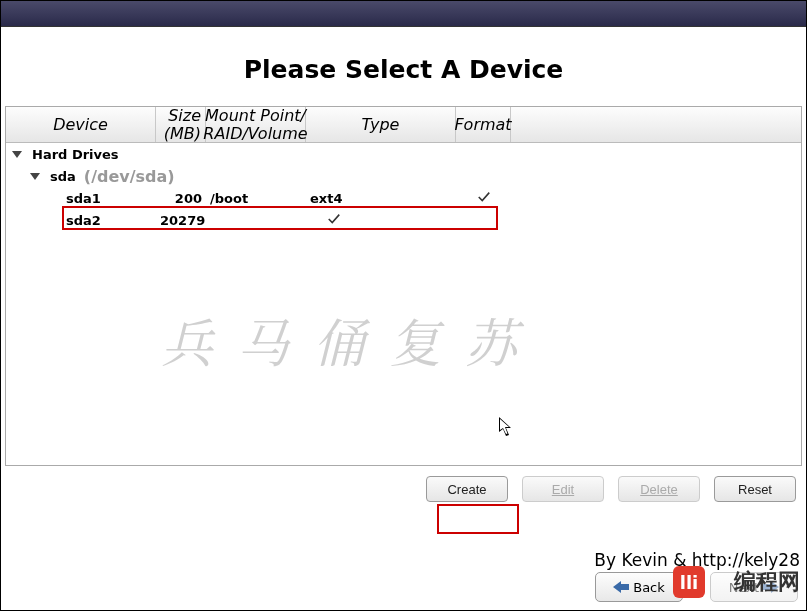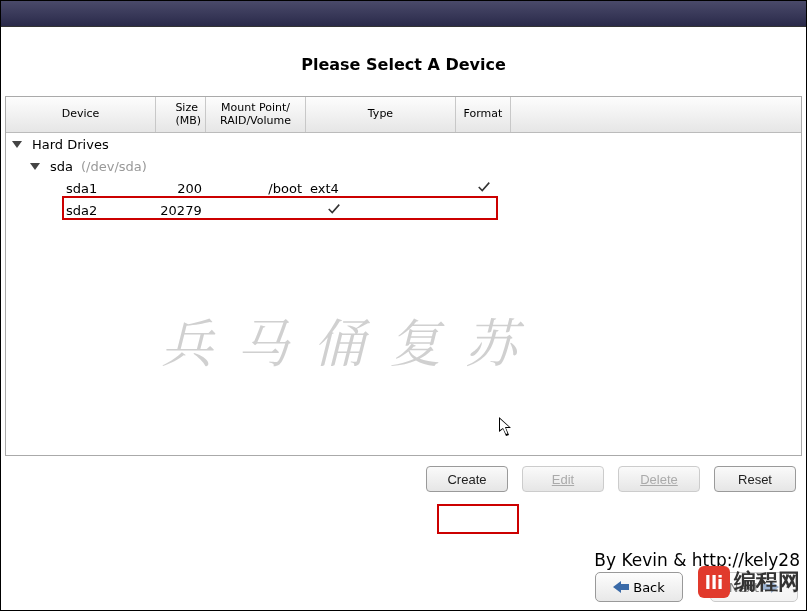--- a/index.html
+++ b/index.html
@@ -19,64 +19,65 @@
       border-bottom: 1px solid #333;
     }
     .client {
       position: absolute;
       top: 26px; left: 0; right: 0; bottom: 0;
       background: #fff;
       padding: 0 4px;
     }
     h1.title {
       text-align: center;
-      font-size: 16px;
+      font-size: 25px;
       font-weight: bold;
       padding: 28px 0 22px 0;
     }
     .table-frame {
       border: 1px solid #aaa;
       background: #fff;
       height: 360px;
       position: relative;
     }
     
     .thead {
       display: flex;
       height: 36px;
       background: linear-gradient(#fdfdfd,#e6e6e6);
       border-bottom: 1px solid #bbb;
-      font-size: 11px;
+      font-size: 16px;
+      font-style: italic;
     }
     .th {
       border-right: 1px solid #c8c8c8;
       display: flex;
       align-items: center;
       justify-content: center;
       text-align: center;
       line-height: 1.1;
       padding: 2px 4px;
     }
     .col-dev   { width: 150px; }
-    .col-size  { width: 50px; text-align: left; justify-content: flex-end; }
+    .col-size  { width: 50px; text-align: right; justify-content: flex-end; }
     .col-mount { width: 100px; }
     .col-type  { width: 150px; }
     .col-fmt   { width: 55px; }
     
     .rows { position: relative; }
-    .row { display: flex; height: 22px; align-items: center; }
+    .row { display: flex; height: 22px; align-items: center; font-weight: bold; }
     .cell { padding: 0 4px; }
     .toggle {
       width: 14px; height: 14px;
       display: inline-flex;
       align-items: center;
       justify-content: center;
     }
     .toggle svg { width: 10px; height: 10px; }
-    .disk-subtext { color: #999; font-size: 13px; }
+    .disk-subtext { color: #999; font-size: 16px; }
     .check svg { width: 14px; height: 14px; }
     .highlight-box {
       position: absolute;
       border: 2px solid #c00;
       left: 56px; top: 63px;
       width: 436px; height: 24px;
       pointer-events: none;
     }
     
     .watermark {
@@ -135,21 +136,21 @@
       position: absolute;
       right: 6px; bottom: 40px;
       font-size: 17px; font-weight: normal;
     }
     
     .brand {
       position: absolute;
       right: 6px; bottom: 12px;
       display: flex; align-items: center;
       font-size: 22px; font-weight: bold;
-      color: #333; pointer-events: none;
+      color: #333; pointer-events: none; gap: 25px;
     }
     .brand .logo {
       width: 32px; height: 32px;
       background: #e13a2c;
       border-radius: 6px;
       display: flex; align-items: center; justify-content: center;
       color: #fff; font-size: 18px; font-weight: bold;
       margin-right: 4px;
     }
     
@@ -195,21 +196,21 @@
             </svg>
         </span>
         <span class="cell" style="margin-left:4px">sda</span>
         <span class="disk-subtext" style="margin-left:4px">(/dev/sda)</span>
       </div>
 
       <div class="row">
         <span style="width:56px"></span>
         <span class="cell" style="width:94px">sda1</span>
         <span class="cell col-size" style="text-align:right">200</span>
-        <span class="cell col-mount" style="text-align:right">/boot</span>
+        <span class="cell col-mount" style="text-align:left">/boot</span>
         <span class="cell col-type" style="text-align:left">ext4</span>
         <span class="cell col-fmt check" style="text-align:center">
           <svg viewBox="0 0 16 16">
               <polyline points="2,8 6,12 14,3" fill="none" stroke="#333" stroke-width="1.8"></polyline>
             </svg>
         </span>
       </div>
       <div class="row">
         <span style="width:56px"></span>
         <span class="cell" style="width:94px">sda2</span>

